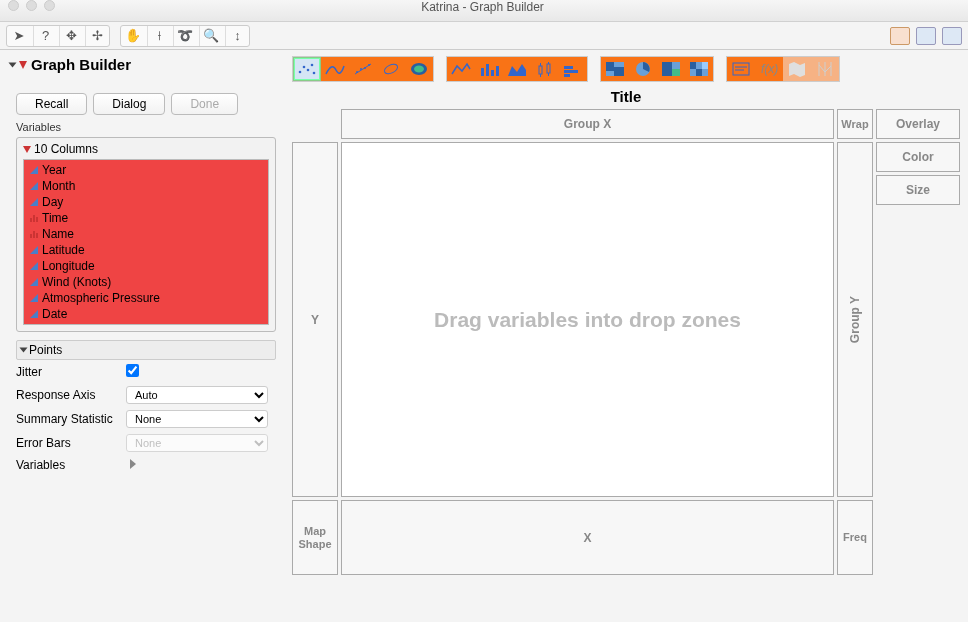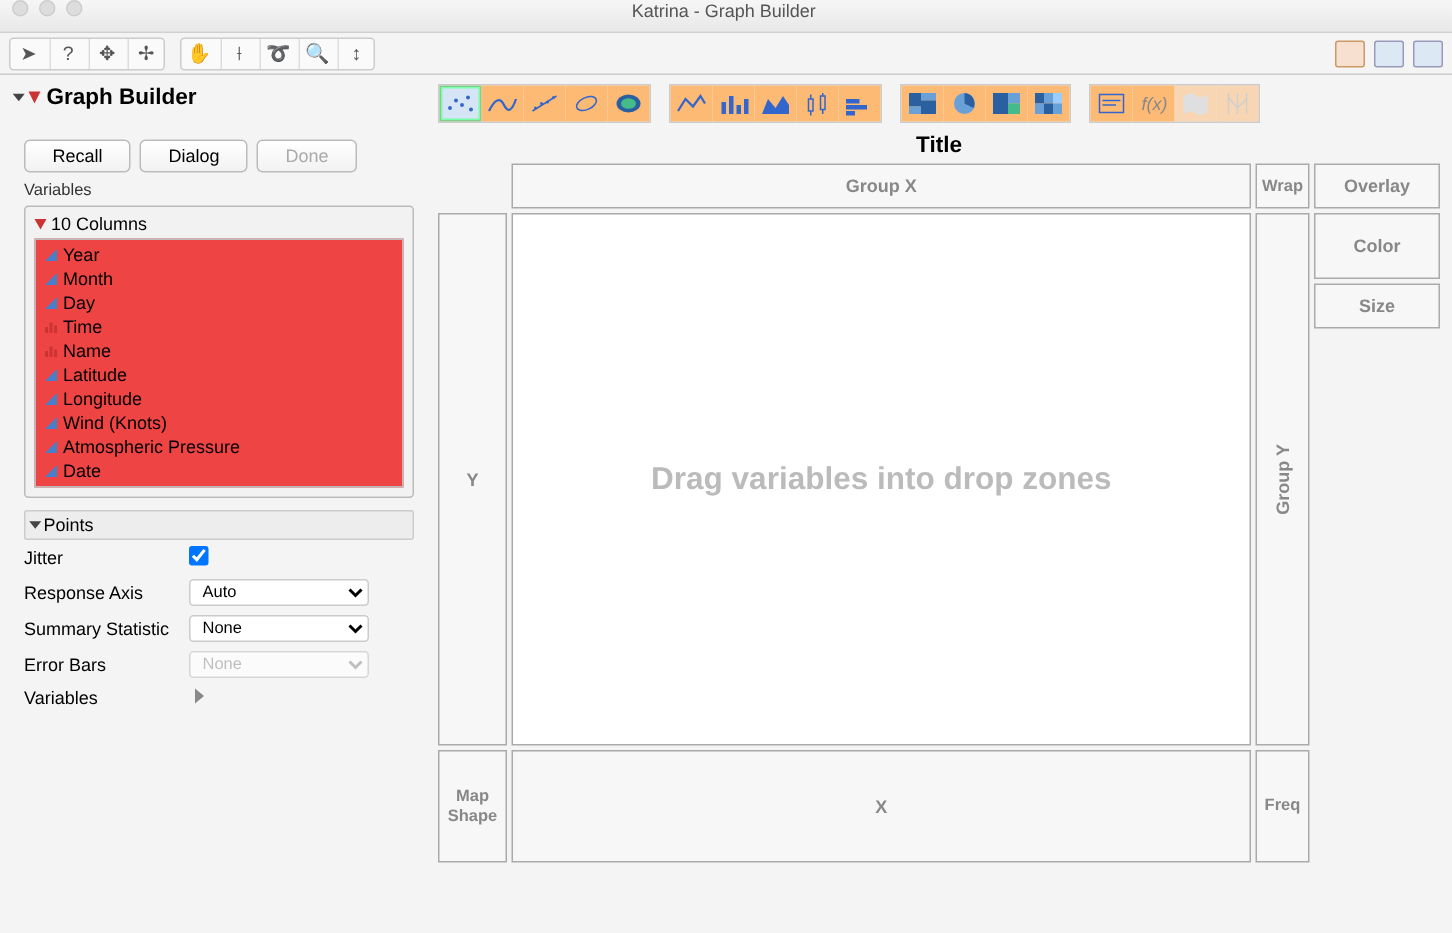--- a/index.html
+++ b/index.html
@@ -45,28 +45,28 @@
 .ctype.blue { border-bottom: 8px solid #4a7ec8; border-left: 8px solid transparent; }
 .bar-icon { display: inline-flex; align-items: flex-end; gap: 1px; height: 8px; }
 .bar-icon span { width: 2px; background: #c33; }
 .bar-icon span:nth-child(1){height:4px} .bar-icon span:nth-child(2){height:7px} .bar-icon span:nth-child(3){height:5px}
 
 
 .points-head { display: flex; align-items: center; gap: 3px; border: 1px solid #ccc; border-radius: 2px; background: #ededed; padding: 2px 4px; margin: 6px 6px 4px 6px; }
 .points-head .pt-title { font-weight: normal; font-size: 12px; }
 .points-grid { display: grid; grid-template-columns: 110px 1fr; row-gap: 6px; align-items: center; margin: 4px 6px; font-size: 11px; }
 .points-grid label { color: #000000; }
-select.inline { border: 1px solid #ccc; border-radius: 3px; background: #fff; padding: 1px 4px; font-size: 11px; width: 120px; }
+select.inline { border: 1px solid #ccc; border-radius: 3px; background: #fff; padding: 1px 4px; font-size: 11px; width: 142px; }
 select.inline:disabled { color: #aaa; }
 .arrow-right { display: inline-block; width: 0; height: 0; border-left: 6px solid #888; border-top: 5px solid transparent; border-bottom: 5px solid transparent; margin-left: 4px; }
 
 
 .chart-icons { display: flex; gap: 2px; flex-wrap: wrap; margin: 0 0 6px 0; }
 .chart-icons .grp { display: flex; border: 1px solid #ccc; }
-.cicon { width: 28px; height: 24px; background: #fdba74; display: flex; align-items: center; justify-content: center; cursor: pointer; position: relative; }
+.cicon { width: 28px; height: 24px; background: #f97316; display: flex; align-items: center; justify-content: center; cursor: pointer; position: relative; }
 .cicon.sel { background: #d5e5f5; box-shadow: inset 0 0 0 1px #7fa; border: 1px solid #8c8; }
 .cicon svg { width: 22px; height: 18px; }
 
 
 .gb-title { text-align: center; font-weight: bold; font-size: 15px; margin-bottom: 4px; }
 .gb-grid { display: grid; grid-template-columns: 46px 1fr 36px 84px; grid-template-rows: 30px 1fr 36px 36px; gap: 3px; height: 466px; }
 .zone { border: 1px solid #aaa; background: #f7f7f7; display: flex; align-items: center; justify-content: center; color: #888; font-size: 12px; font-weight: 600; position: relative; }
 .zone.canvas { background: #fff; font-size: 21px; color: #bbb; font-weight: 600; }
 .zone.small { font-size: 11px; font-weight: 600; color: #888; text-align: center; line-height: 1.1; }
 .vtext { writing-mode: vertical-rl; transform: rotate(180deg); }
@@ -346,21 +346,21 @@
 
     <div class="gb-title">Title</div>
 
     <div class="gb-grid">
 
       <div style="grid-column:1;grid-row:1"></div>
       <div class="zone" style="grid-column:2;grid-row:1">Group X</div>
       <div class="zone small" style="grid-column:3;grid-row:1">Wrap</div>
       <div class="right-stack" style="grid-column:4;grid-row:1 / span 2">
         <div class="zone" style="height:30px">Overlay</div>
-        <div class="zone" style="height:44px">Color</div>
+        <div class="zone" style="height:30px">Color</div>
         <div class="zone" style="height:30px">Size</div>
       </div>
 
       <div class="zone" style="grid-column:1;grid-row:2">
           <span>Y</span>
         </div>
       <div class="zone canvas" style="grid-column:2;grid-row:2">Drag variables into drop zones</div>
       <div class="zone" style="grid-column:3;grid-row:2">
           <span class="vtext">Group Y</span>
         </div>

